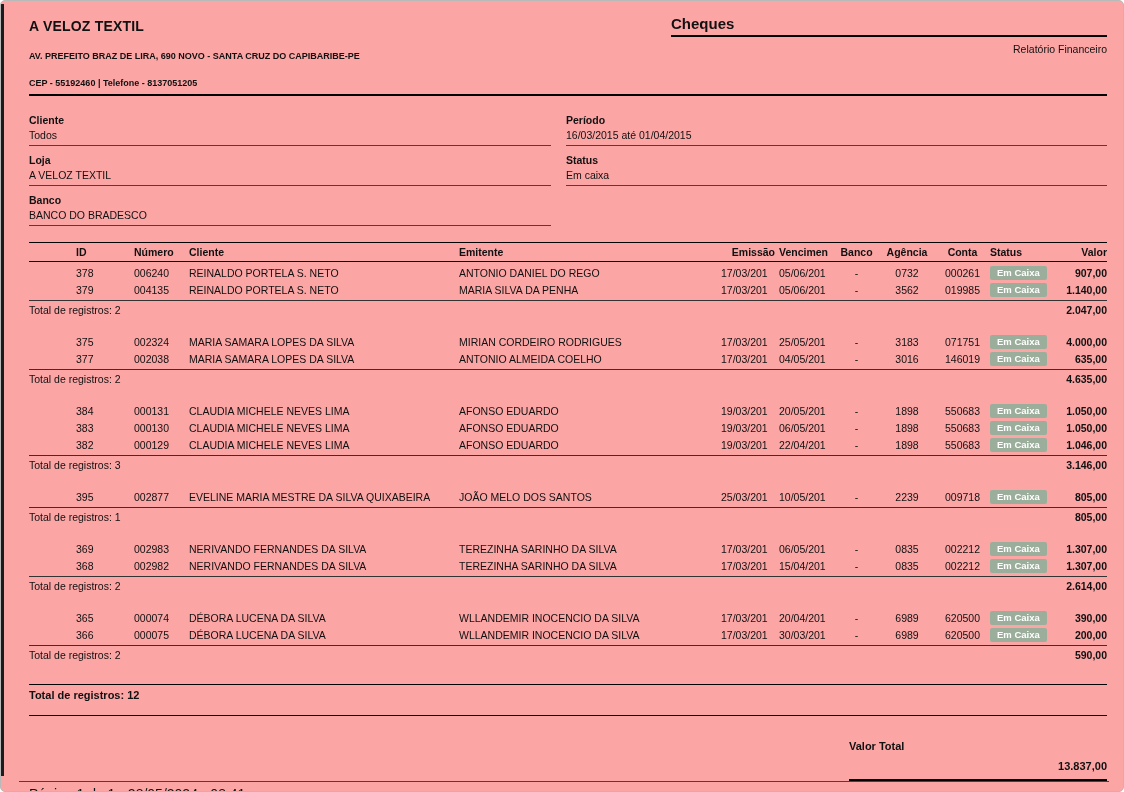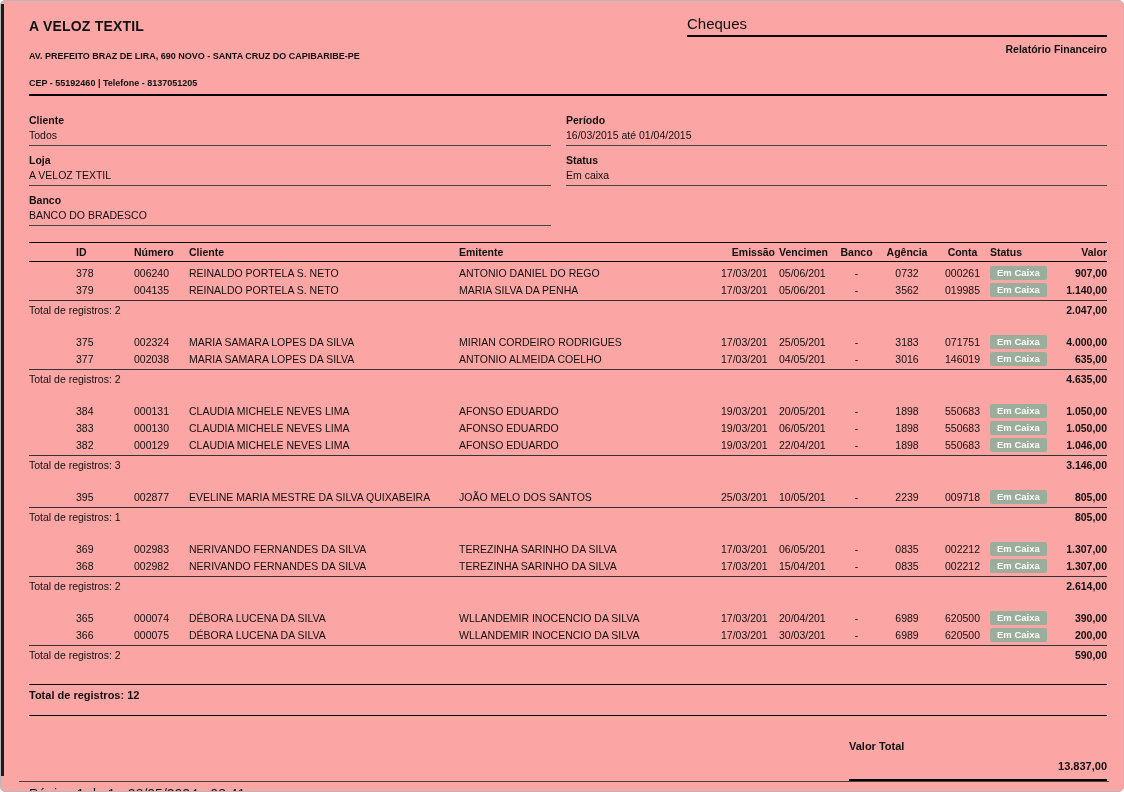--- a/index.html
+++ b/index.html
@@ -11,23 +11,23 @@
                background: #1c1c1c; }
   .page { position: relative; height: 100%; padding: 14px 16px 0 28px;
           display: flex; flex-direction: column; }
 
   
   .hdr { display: flex; align-items: flex-start; }
   .hdr-left { flex: 1 1 auto; padding-top: 3px; }
   .company-name { font-size: 14px; font-weight: bold; letter-spacing: .2px; }
   .company-line { font-size: 9px; font-weight: bold; margin-top: 17px; }
   .hdr-right { width: 436px; flex: 0 0 auto; }
-  .report-title { font-size: 15px; font-weight: normal; padding-bottom: 3px;
-                  border-bottom: 2px solid #000; margin-left: 16px; }
-  .report-sub { font-size: 10.5px; font-weight: bold; text-align: right; padding-top: 6px; }
+  .report-title { font-size: 15px; font-weight: bold; padding-bottom: 3px;
+                  border-bottom: 2px solid #000; }
+  .report-sub { font-size: 10.5px; font-weight: normal; text-align: right; padding-top: 6px; }
   .hdr-divider { border-top: 2px solid #000; margin-top: 6px; }
 
   
   .filters { margin-top: 10px; }
   .f-row { display: flex; gap: 15px; }
   .f-cell { padding-top: 8px; }
   .f-cell.half-l { width: 522px; flex: 0 0 auto; }
   .f-cell.half-r { flex: 1 1 auto; }
   .f-label { font-size: 10.5px; font-weight: bold; }
   .f-value { font-size: 10.5px; margin-top: 3px; padding-bottom: 4px;

